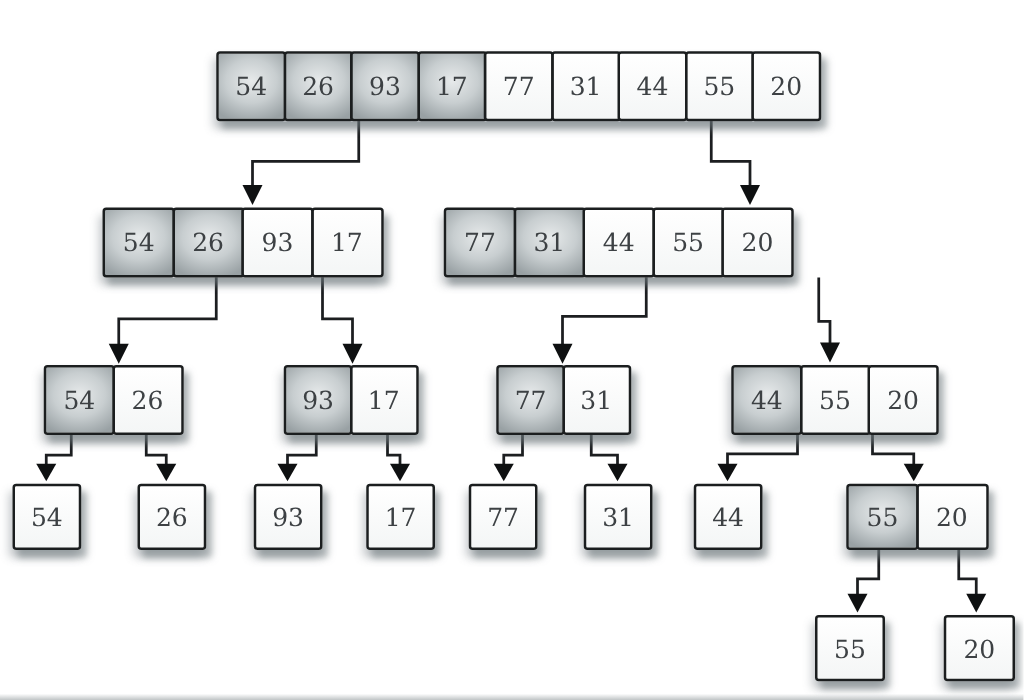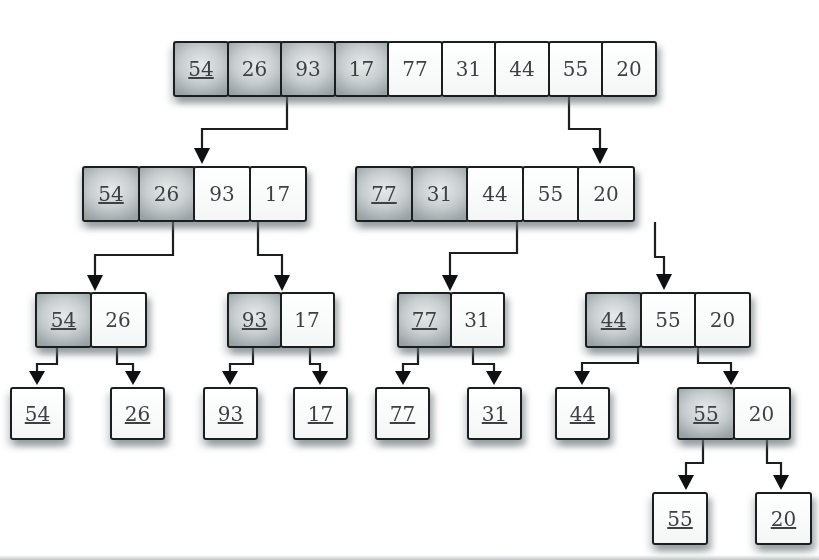--- a/index.html
+++ b/index.html
@@ -31,21 +31,21 @@
     border: 2.5px solid #1b1e1f;
     border-radius: 3px;
     margin-left: -2.5px;
     display: flex;
     align-items: center;
     justify-content: center;
     font-size: 20px;
     color: #3d4144;
     background: linear-gradient(180deg, #ffffff 0%, #f4f6f6 100%);
   }
-  .cell:first-child { margin-left: 0; text-decoration: underline; }
+  .cell:first-child { margin-left: 0; }
   .cell[data-shaded="true"] {
     background: radial-gradient(ellipse 75% 65% at 50% 42%, #e7eaeb 0%, #c8ced0 52%, #99a1a4 100%);
   }
   
   .c56-56 .cell { width: 56px; height: 56px; }
   .c58-56 .cell { width: 58px; height: 56px; }
   .c57-56 .cell { width: 57px; height: 56px; }
   .c55-56 .cell { width: 55px; height: 56px; }
   .c55-53 .cell { width: 55px; height: 53px; }
   .c58-53 .cell { width: 58px; height: 53px; }

